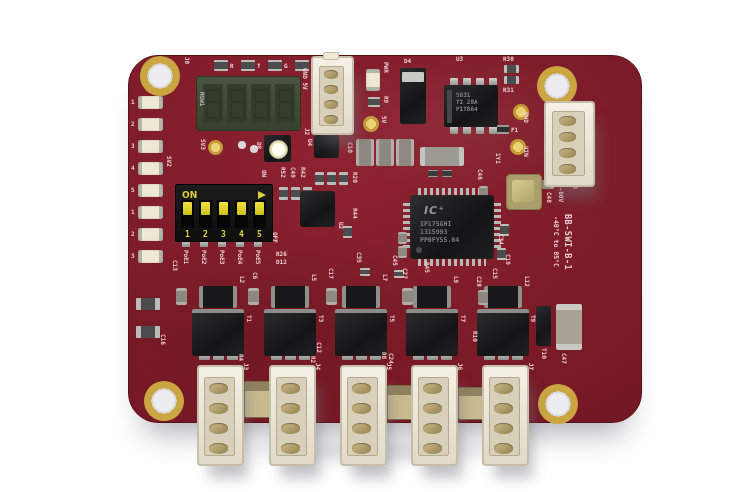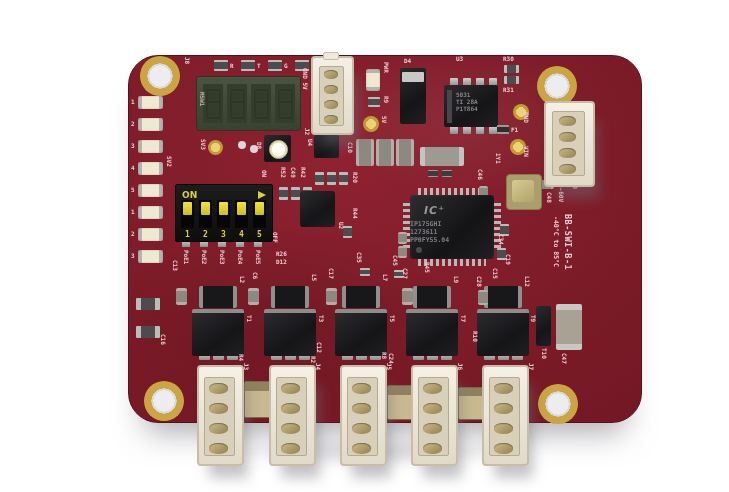--- a/index.html
+++ b/index.html
@@ -50,21 +50,21 @@
   .dact{position:absolute;left:2px;top:2px;width:9px;height:13px;border-radius:1px;
     background:linear-gradient(180deg,#f0e33d,#ccbe1c);}
   .dnum{position:absolute;top:45px;width:13px;text-align:center;color:#d9d03c;font:700 8px "DejaVu Sans Mono",monospace;}
   .dpin{position:absolute;top:240px;width:8px;height:7px;background:linear-gradient(180deg,#cfcfcc,#8d8d8a);z-index:4;}
   
   .pinsh{position:absolute;height:8px;z-index:4;background:repeating-linear-gradient(90deg,#b8b8b4 0 3px,rgba(0,0,0,0) 3px 6px);}
   .pinsv{position:absolute;width:8px;z-index:4;background:repeating-linear-gradient(180deg,#b8b8b4 0 3px,rgba(0,0,0,0) 3px 6px);}
   .icbody{position:absolute;left:410px;top:195px;width:84px;height:64px;border-radius:3px;z-index:5;
     background:linear-gradient(135deg,#2d2d30 0%,#141417 60%,#1f1f22 100%);box-shadow:inset 0 0 4px rgba(255,255,255,.06);}
   .iclogo{position:absolute;left:14px;top:9px;color:#97979b;font:italic 700 11px "DejaVu Sans",sans-serif;letter-spacing:1px;}
-  .icline{position:absolute;left:0;color:#7e7e83;font:700 6.5px "DejaVu Sans Mono",monospace;line-height:1;}
+  .icline{position:absolute;left:10px;color:#7e7e83;font:700 6.5px "DejaVu Sans Mono",monospace;line-height:1;}
   .u3text{position:absolute;color:#86868a;font:700 6px "DejaVu Sans Mono",monospace;line-height:7px;}
   .floor{position:absolute;left:160px;top:430px;width:430px;height:44px;z-index:0;filter:blur(5px);
     background:radial-gradient(50% 50% at 50% 50%, rgba(115,115,125,.30), rgba(115,115,125,0) 72%);}
   .crystal{position:absolute;left:506px;top:174px;width:34px;height:34px;border-radius:4px;z-index:5;
     background:#ab9d6c;border:1px solid #877a4e;}
   .crystal .top{position:absolute;left:5px;top:5px;width:22px;height:22px;border-radius:3px;
     background:linear-gradient(145deg,#d8cb92,#b2a468);}
   .mark{position:absolute;width:0;height:0;z-index:6;border-left:8px solid #d9d03c;border-top:4px solid transparent;border-bottom:4px solid transparent;}
 </style>
 </head>
@@ -277,21 +277,21 @@
   <span class="s" style="left:276px;top:251px;">R26</span>
   <span class="s" style="left:276px;top:259px;">D12</span>
 
   <div class="pinsh" style="left:418px;top:188px;width:68px;"></div>
   <div class="pinsh" style="left:418px;top:258px;width:68px;"></div>
   <div class="pinsv" style="left:403px;top:203px;height:48px;"></div>
   <div class="pinsv" style="left:493px;top:203px;height:48px;"></div>
   <div class="icbody">
     <span class="iclogo">IC⁺</span>
     <span class="icline" style="top:26px;">IP175GHI</span>
-    <span class="icline" style="top:34px;">1273611</span>
+    <span class="icline" style="top:34px;">1315993</span>
     <span class="icline" style="top:42px;">PP0FY55.04</span>
     <div class="abs" style="left:6px;bottom:6px;width:6px;height:6px;border-radius:50%;background:#4a4a4e;"></div>
   </div>
   <span class="s sv" style="left:498px;top:234px;">C34</span>
   <span class="s sv" style="left:505px;top:254px;">C19</span>
   <span class="s sv" style="left:492px;top:268px;">C15</span>
   <span class="s sv" style="left:424px;top:262px;">R45</span>
   <span class="s sv" style="left:356px;top:252px;">C35</span>
   <span class="s sv" style="left:392px;top:255px;">C45</span>
   <div class="resv" style="left:360px;top:268px;width:10px;height:8px;"></div>

